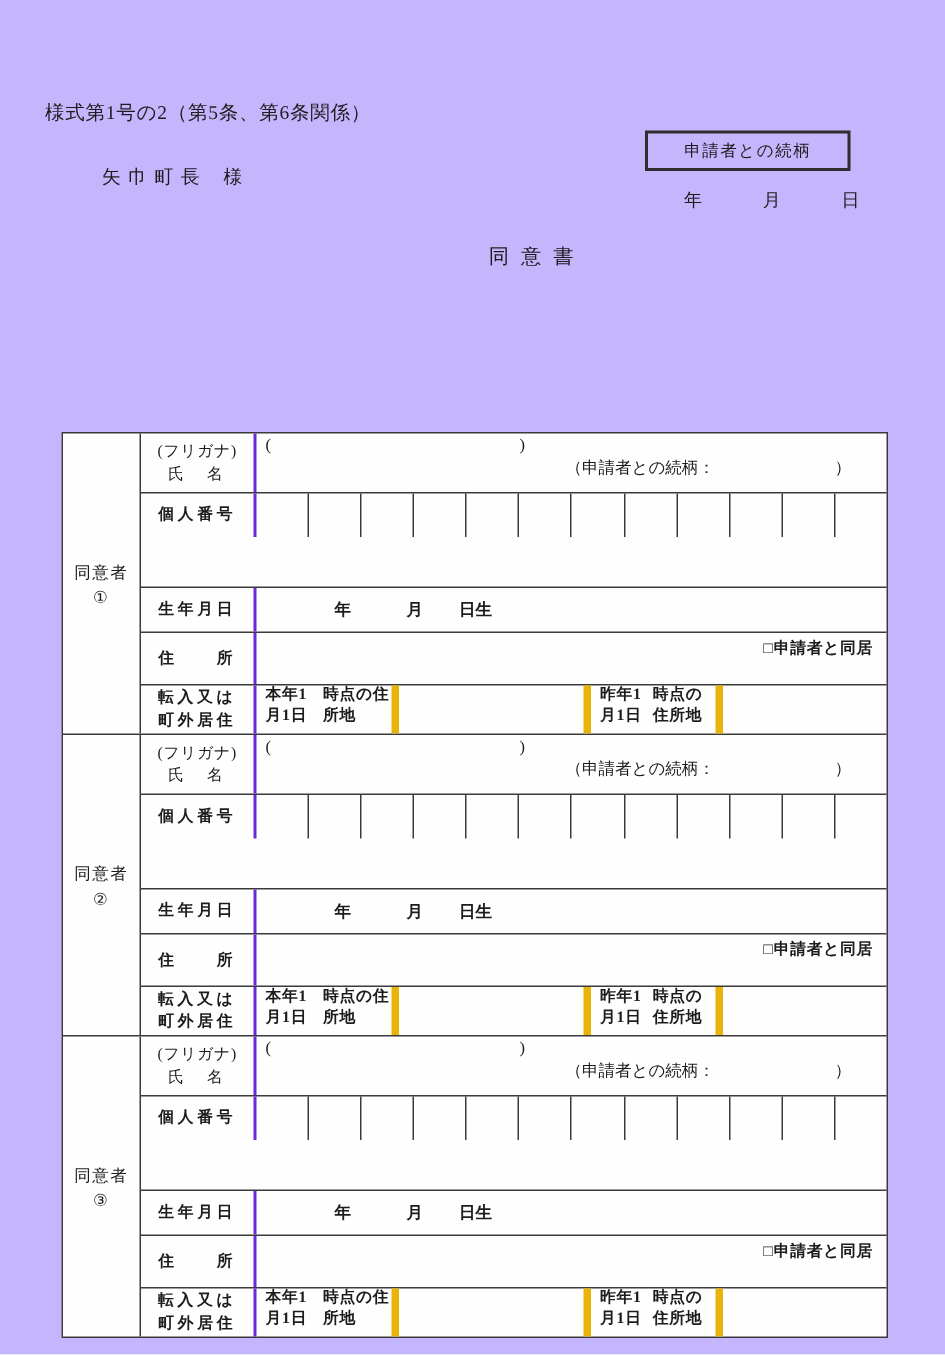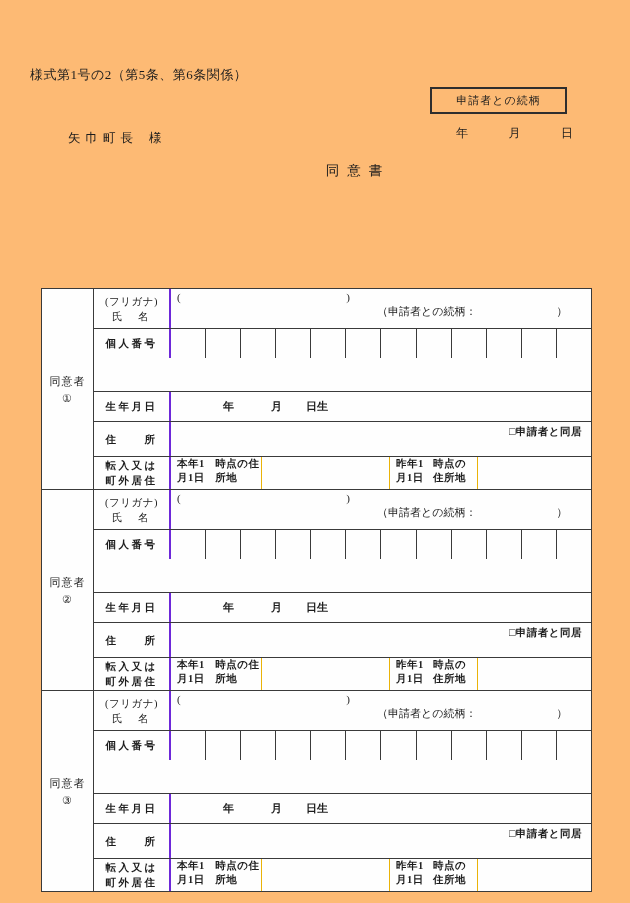--- a/index.html
+++ b/index.html
@@ -1,30 +1,30 @@
 <!DOCTYPE html>
 <html><head>
 <meta charset="utf-8">
 <style>
   * { margin:0; padding:0; box-sizing:border-box; }
   html,body { background:#ffffff; }
   body { font-family:"Liberation Serif","DejaVu Serif",serif; color:#1c1c1c; }
   .page {
     position:relative; width:630px; height:903px; margin:0 auto;
-    background:#fdba74; overflow:hidden;
+    background:#c4b5fd; overflow:hidden;
   }
 
   
   .form-code { position:absolute; left:30px; top:66px; font-size:13px; letter-spacing:0.5px; }
   .category-box {
     position:absolute; left:430px; top:87px; width:137px; height:27px;
     border:2px solid #2e2e2e; display:flex; align-items:center; justify-content:center;
     font-size:11px; letter-spacing:1px;
   }
-  .addressee { position:absolute; left:68px; top:110px; font-size:12.5px; letter-spacing:5px;margin-top:20px; }
+  .addressee { position:absolute; left:68px; top:110px; font-size:12.5px; letter-spacing:5px; }
   .addressee .honorific { margin-left:11px; letter-spacing:0; }
   .date-line {
     position:absolute; left:456px; top:125px; width:117px;
     display:flex; justify-content:space-between; font-size:12px;
   }
   .doc-title {
     position:absolute; left:0; top:162px; width:100%;
     text-align:center; font-size:13.5px; letter-spacing:8px;margin-left:43px;
   }
 
@@ -82,21 +82,21 @@
   
   .birth-cnt { display:flex; align-items:center; height:100%; font-size:11px; padding-left:52px; }
   .gap1 { display:inline-block; width:37px; }
   .gap2 { display:inline-block; width:24px; }
 
   
   .cohabit { position:absolute; top:3px; right:9px; font-size:10.5px; letter-spacing:0.5px; }
 
   
   .move-cnt { display:flex; height:100%; font-size:10.5px; }
-  .mcell { border-left:1px solid #eab308; }
+  .mcell { border-left:5px solid #eab308; }
   .mcell:first-child { border-left:none; }
   .m1,.m3 {
     display:flex; justify-content:center;
     padding-left:6px; line-height:13.5px; letter-spacing:0.5px;
   }
   .m1 { flex:0 0 90px; }
   .m2 { flex:0 0 128px; }
   .m3 { flex:0 0 88px; }
   .m4 { flex:1; }
 </style>

